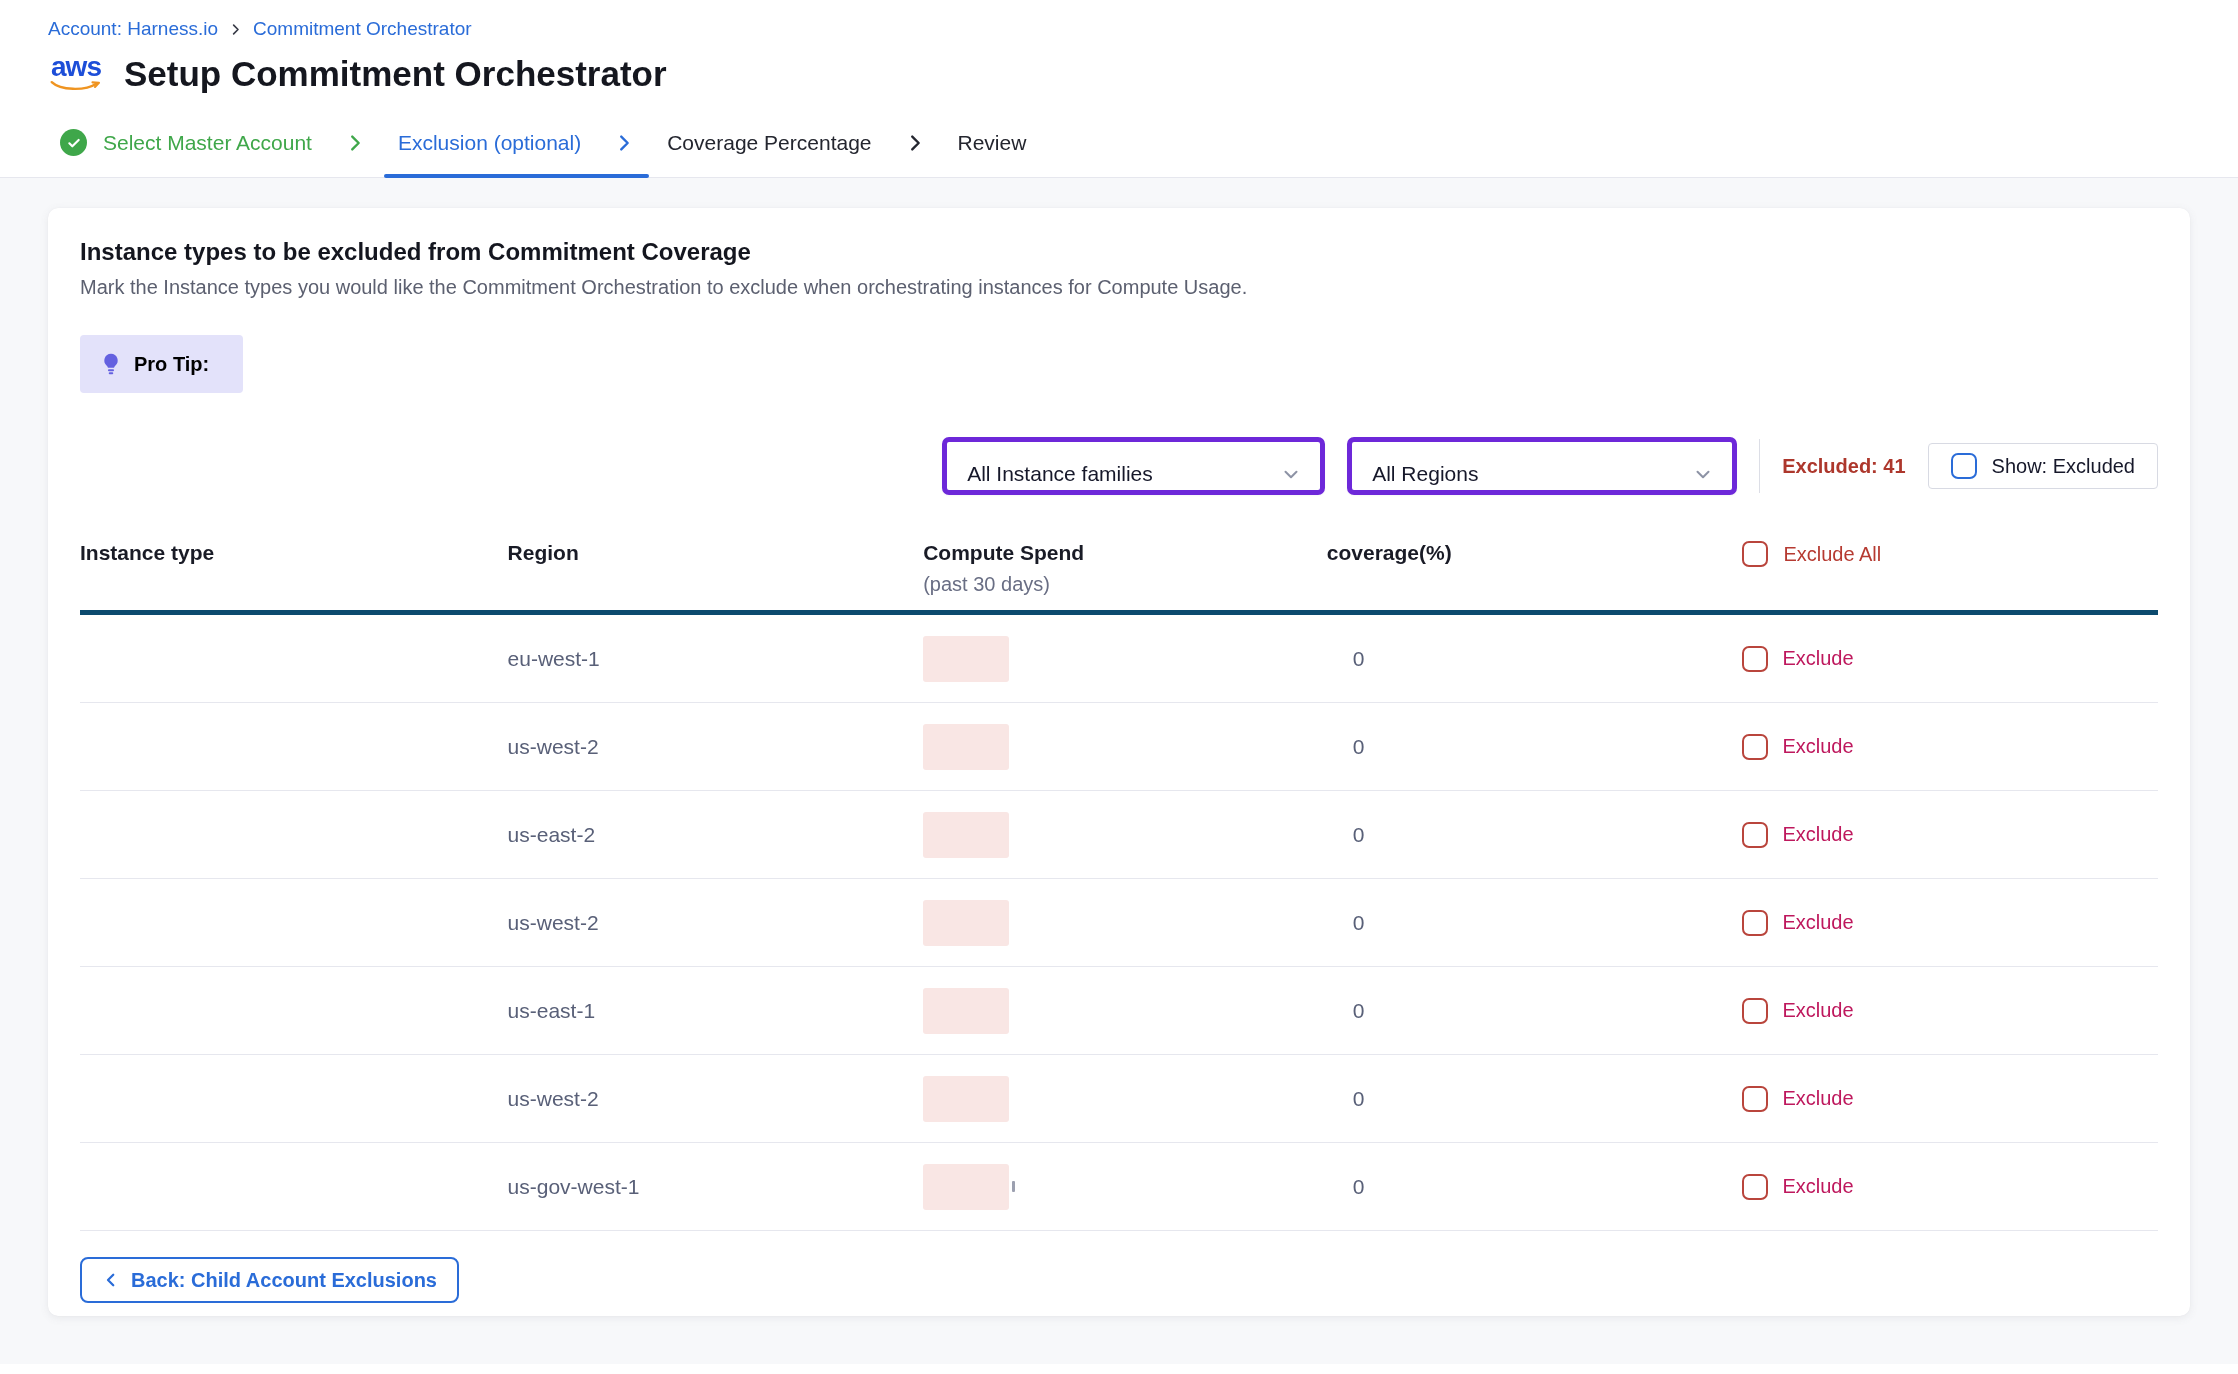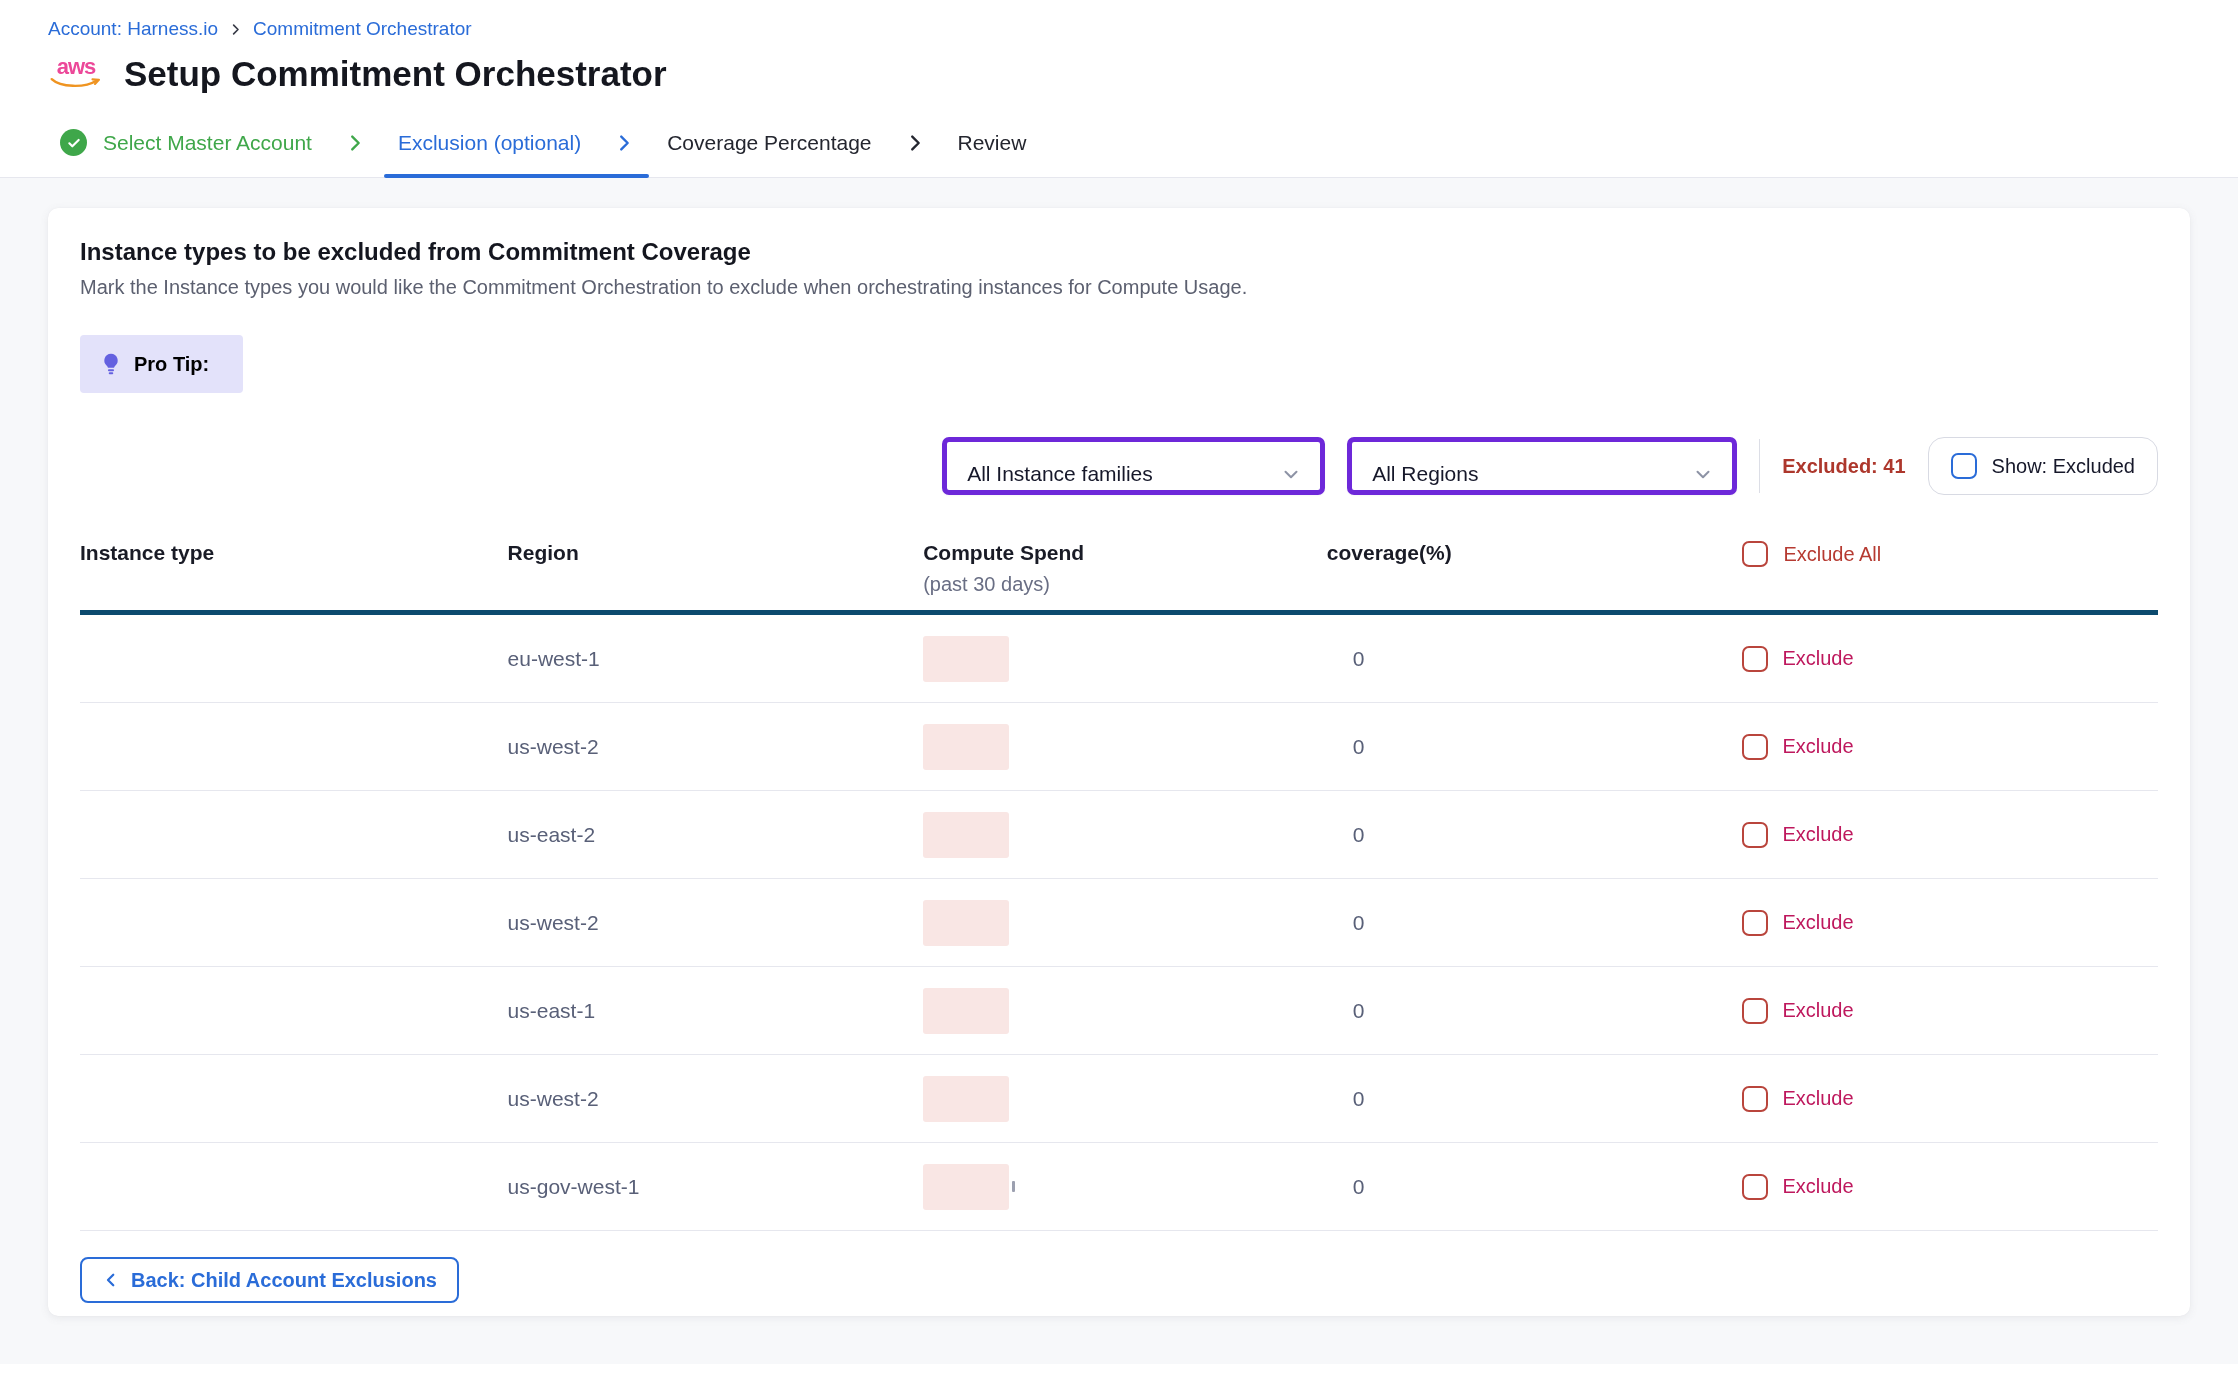--- a/index.html
+++ b/index.html
@@ -12,21 +12,21 @@
 
   
   .top { background:#fff; padding:16px 48px 0; }
   .breadcrumb { height:26px; display:flex; align-items:center; gap:10px; font-size:19px; }
   .bc-link { color:#2a6cd8; cursor:pointer; text-decoration:none; }
   .bc-sep { display:flex; align-items:center; }
   .bc-sep svg { width:15px; height:15px; }
 
   .title-row { display:flex; align-items:center; gap:20px; margin-top:6px; height:52px; }
   .aws { display:flex; flex-direction:column; align-items:center; width:56px; }
-  .aws-text { font-size:22px; font-weight:700; color:#ec4899; line-height:0.85; letter-spacing:-1px; }
+  .aws-text { font-size:28px; font-weight:700; color:#1d4ed8; line-height:0.85; letter-spacing:-1px; }
   .aws-swoosh { width:52px; height:13px; margin-top:1px; }
   .page-title { font-size:35px; font-weight:700; color:#15171f; line-height:1.1; }
 
   
   .stepper { margin-top:8px; display:flex; align-items:stretch; padding:0 48px; height:70px; border-bottom:1px solid #e6e7ee; background:#fff; }
   .step { display:flex; align-items:center; gap:16px; padding:0 12px; font-size:21px; position:relative; cursor:pointer; white-space:nowrap; }
   .step.completed { color:#3fa74a; }
   .step.active { color:#2a6cd8; font-weight:500; }
   .step.upcoming { color:#24262f; }
   .step.active::after { content:""; position:absolute; left:-2px; right:-56px; bottom:-1px; height:4px; background:#2a6cd8; border-radius:3px; }
@@ -48,21 +48,21 @@
   .protip-bulb { width:26px; height:26px; margin-right:10px; flex:none; }
   .protip-label { color:#000000; font-weight:700; margin-right:8px; }
 
   .filters { margin-top:44px; display:flex; justify-content:flex-end; align-items:center; gap:22px; }
   .select { height:58px; background:#fff; border:5px solid #6d28d9; border-radius:7px; display:flex; align-items:center; justify-content:space-between; padding:16px 18px 0 20px; font-size:21px; color:#16182a; cursor:pointer; box-shadow:0 1px 2px rgba(40,41,61,0.04);gap:12px; }
   .select svg { width:22px; height:22px; }
   .select-families { width:383px; }
   .select-regions { width:390px; }
   .vdivider { width:1px; height:54px; background:#dcdee6; }
   .excluded-count { font-size:20px; font-weight:700; color:#ad372c; }
-  .show-excluded { display:flex; align-items:center; gap:15px; height:58px; padding:0 22px; border:1px solid #d8dae3; border-radius:16px; background:#fff; font-size:20px; color:#16182a; cursor:pointer; }
+  .show-excluded { display:flex; align-items:center; gap:15px; height:46px; padding:0 22px; border:1px solid #d8dae3; border-radius:4px; background:#fff; font-size:20px; color:#16182a; cursor:pointer; }
 
   .cb { width:26px; height:26px; border-radius:7px; background:#fff; flex:none; cursor:pointer; }
   .cb-blue { border:2px solid #2a6cd8; }
   .cb-red { border:2px solid #b9453c; }
 
   .grid5 { display:grid; grid-template-columns:repeat(5,1fr); align-items:center; }
   .table-head { margin-top:46px; border-bottom:5px solid #0c4a6e; padding-bottom:14px; align-items:start; }
   .th { font-size:21px; font-weight:700; color:#191b26; }
   .th-indent { padding-left:12px; }
   .th-sub { font-weight:400; color:#696e84; font-size:20px; margin-top:8px; }

